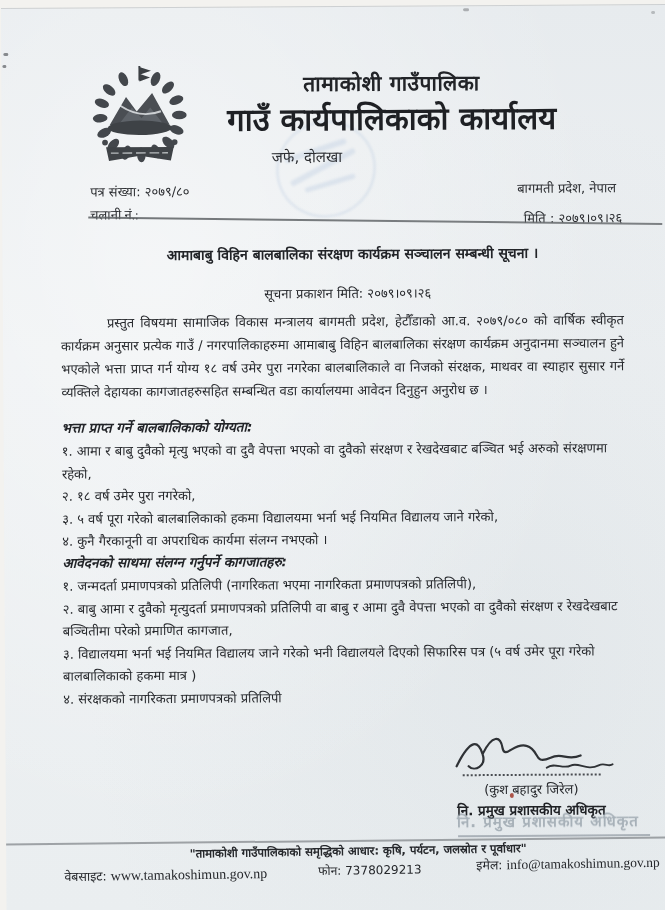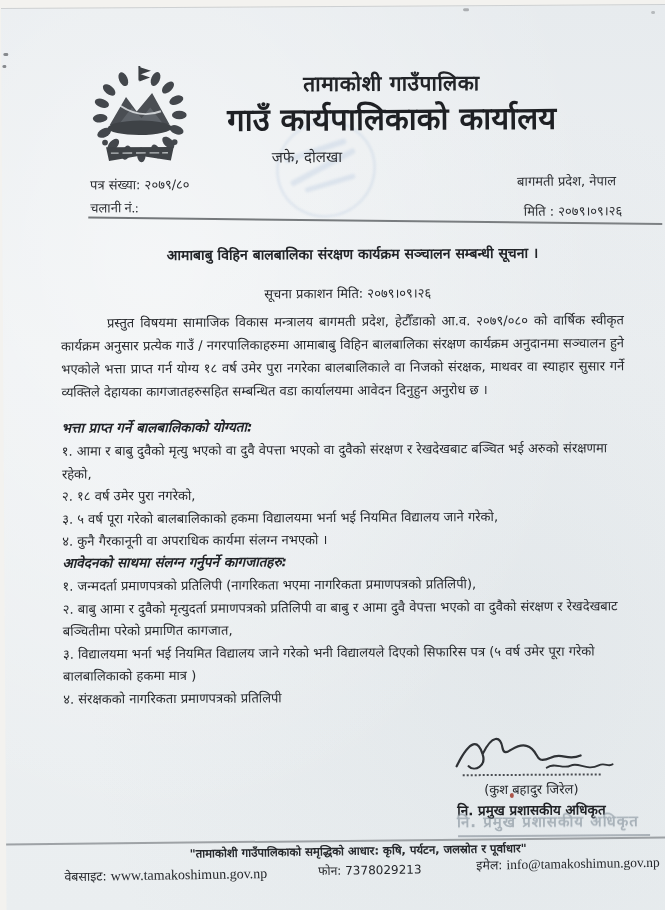--- a/index.html
+++ b/index.html
@@ -28,21 +28,21 @@
   .hdr-place{left:60px;top:139px;width:490px;text-align:center;font-size:15px;color:#2d2f33;}
   .stamp-bleed{
     left:268px;top:108px;width:112px;height:108px;
     transform:rotate(-24deg);
     opacity:.5;filter:blur(1.1px);
     pointer-events:none;
   }
   .stamp-bleed .ring{position:absolute;inset:6px;border:2px solid rgba(110,145,195,.35);border-radius:50%;}
   .stamp-bleed .scrib{position:absolute;background:rgba(110,145,195,.3);border-radius:2px;}
   
-  .meta{font-size:13px;color:#2b2d31;}
+  .meta{font-size:13px;color:#2b2d31;margin-top:7px;}
   .rule{
     position:absolute;left:86px;top:208px;width:574px;height:2px;
     background:linear-gradient(90deg,#5c6063,#6a6e71);
     transform:rotate(1.0deg);transform-origin:left center;opacity:.85;
   }
   .title{left:70px;top:237px;width:560px;text-align:center;font-size:14px;font-weight:bold;color:#222428;}
   .published{left:25px;top:277px;width:640px;text-align:center;font-size:13px;color:#26282c;}
   .body-par{
     left:58px;top:303px;width:563px;
     font-size:13px;line-height:23px;text-align:justify;text-indent:46px;color:#26282c;

